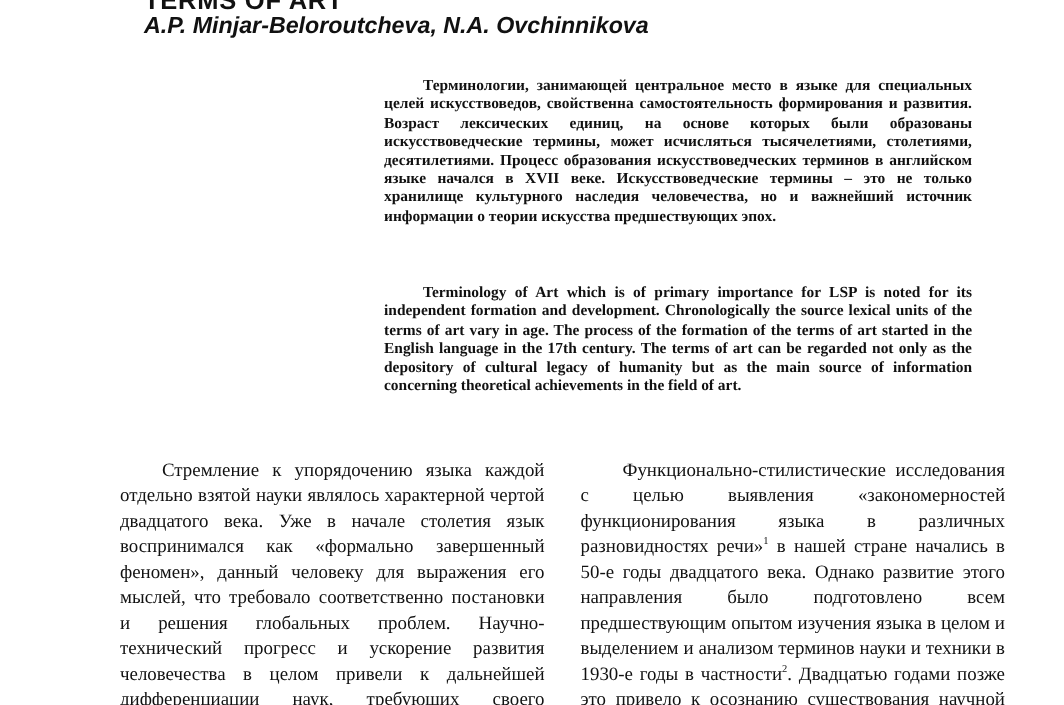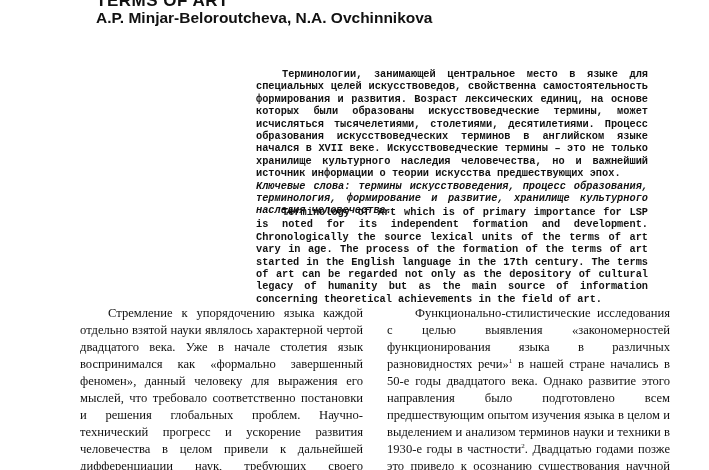--- a/index.html
+++ b/index.html
@@ -30,34 +30,34 @@
       letter-spacing: 0.5px;
       margin: 0;
       white-space: nowrap;
     }
     .authors {
       position: absolute;
       left: 80px;
       top: 9px;
       font-family: "Liberation Sans", sans-serif;
       font-weight: bold;
+      font-style: italic;
       font-size: 15.5px;
       margin: 0;
       white-space: nowrap;
     }
     .abstract {
       position: absolute;
       left: 240px;
       width: 392px;
-      font-family: Liberation Mono, monospace;
+      font-family: Liberation Serif, serif;
       font-weight: bold;
       font-size: 10.3px;
       line-height: 12.4px;
       text-align: justify;
-      margin-top: 16px;
     }
     .abstract p {
       margin: 0;
       text-indent: 0;
     }
     .abstract .indent {
       text-indent: 26px;
     }
     .abstract .kw {
       font-style: italic;
@@ -82,21 +82,20 @@
   </style>
 </head>
 <body>
 
 <div class="page">
   <h1 class="title">TERMS OF ART</h1>
   <h2 class="authors">A.P. Minjar-Beloroutcheva, N.A. Ovchinnikova</h2>
 
   <div class="abstract abstract-ru">
     <p class="indent">Терминологии, занимающей центральное место в языке для специальных целей искусствоведов, свойственна самостоятельность формирования и развития. Возраст лексических единиц, на основе которых были образованы искусствоведческие термины, может исчисляться тысячелетиями, столетиями, десятилетиями. Процесс образования искусствоведческих терминов в английском языке начался в XVII веке. Искусствоведческие термины – это не только хранилище культурного наследия человечества, но и важнейший источник информации о теории искусства предшествующих эпох.</p>
-    <p class="indent kw">Ключевые слова: термины искусствоведения, процесс образования, терминология, формирование и развитие, хранилище культурного наследия человечества.</p>
   </div>
 
   <div class="abstract abstract-en">
     <p class="indent">Terminology of Art which is of primary importance for LSP  is noted for its independent formation and development. Chronologically the source lexical units  of the terms of art vary in age. The process of the formation of the terms of art started in the English language in the 17th century. The terms of art can be regarded not only as the depository of cultural legacy of humanity but as the main source of information concerning theoretical achievements in the field of art.</p>
   </div>
 
   <div class="col col-left">
     <p>Стремление к упорядочению языка каждой отдельно взятой науки являлось характерной чертой двадцатого века. Уже в начале столетия язык воспринимался как «формально завершенный феномен», данный человеку для выражения его мыслей, что требовало соответственно постановки и решения глобальных проблем. Научно-технический прогресс и ускорение развития человечества в целом привели к дальнейшей дифференциации наук, требующих своего языкового осмысления. Язык искусствоведа, не представляющий в этом отношении исключения, трактуется как раз-</p>
   </div>
 

